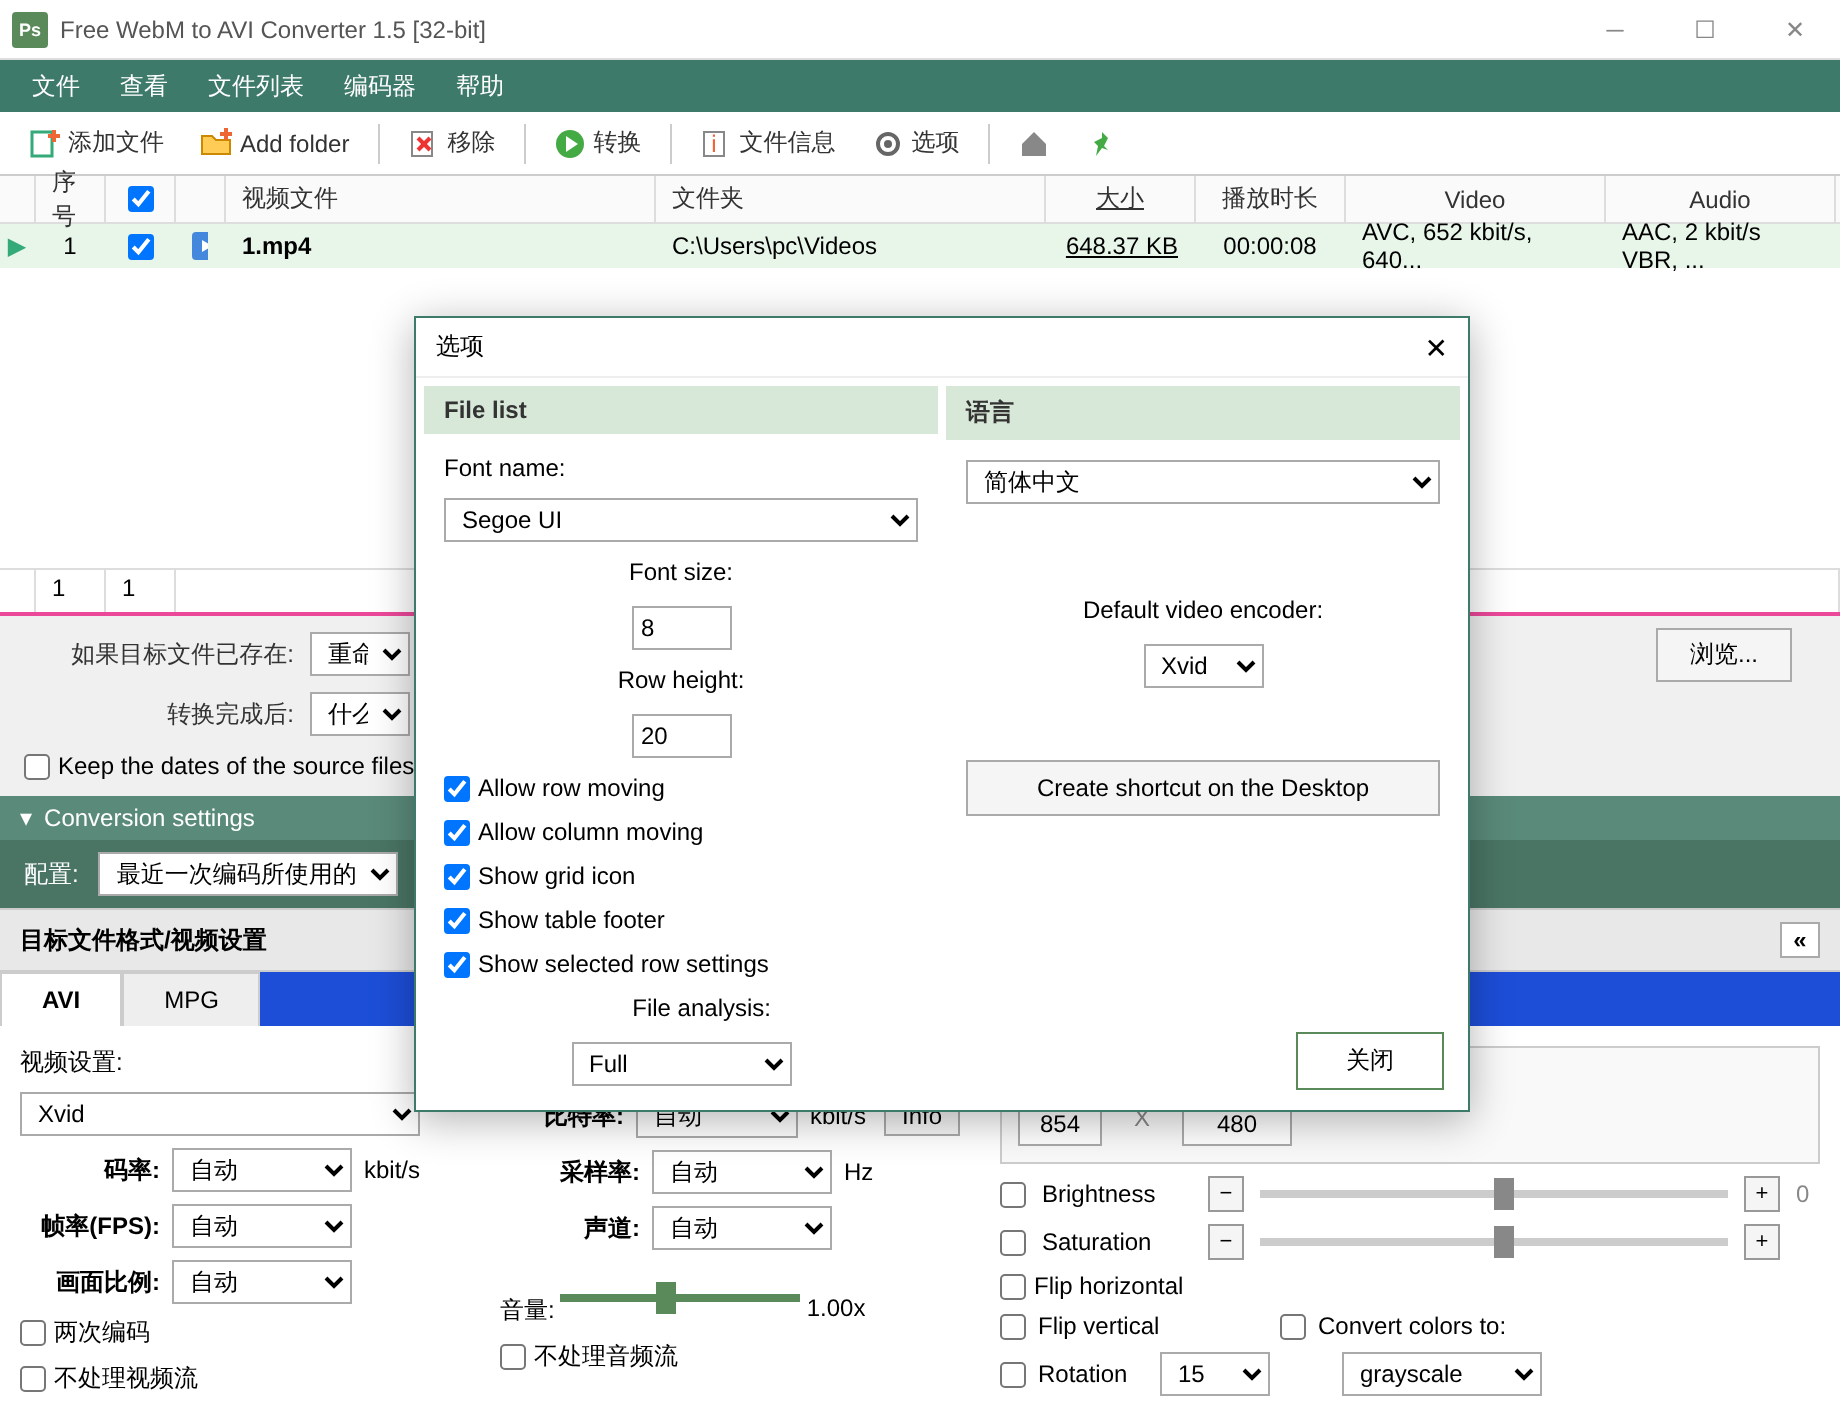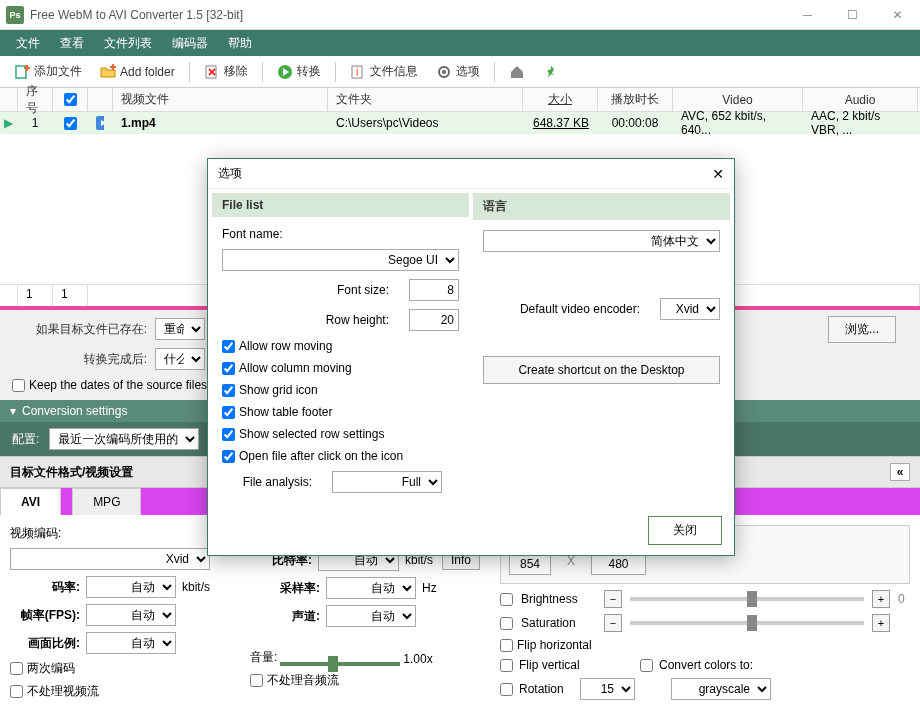--- a/index.html
+++ b/index.html
@@ -16,21 +16,21 @@
 .menubar { height: 26px; background: #3d7a6a; display: flex; align-items: center; padding: 0 6px; }
 .menu-item { color: #fff; padding: 4px 10px; cursor: pointer; }
 
 
 .toolbar { height: 32px; background: #fff; display: flex; align-items: center; border-bottom: 1px solid #ccc; padding: 0 6px; gap: 2px; }
 .tool-btn { display: flex; align-items: center; gap: 4px; padding: 3px 8px; cursor: pointer; color: #333; border-radius: 2px; }
 .tool-icon { width: 16px; height: 16px; display: inline-flex; align-items: center; justify-content: center; }
 .sep { width: 1px; height: 20px; background: #ccc; margin: 0 4px; }
 
 
-.file-table { background: #fff; border-bottom: 4px solid #ec4899; }
+.file-table { background: #fff; border-bottom: 2px solid #ec4899; }
 .ft-header { display: flex; background: #fafafa; border-bottom: 1px solid #ddd; height: 24px; }
 .ft-header div { padding: 4px 8px; border-right: 1px solid #ddd; color: #333; display: flex; align-items: center; justify-content: center; }
 .ft-row { display: flex; height: 22px; align-items: center; background: #e8f5e9; }
 .ft-row div { padding: 2px 8px; border-right: 1px solid transparent; display: flex; align-items: center; }
 .ft-blank { height: 150px; background: #fff; }
 .ft-footer { display: flex; background: #fff; border-top: 1px solid #ddd; height: 22px; }
 .ft-footer div { padding: 2px 8px; border-right: 1px solid #ddd; }
 .col-marker { width: 18px; justify-content: center; }
 .col-num { width: 35px; justify-content: center; }
 .col-check { width: 35px; justify-content: center; }
@@ -39,39 +39,39 @@
 .col-folder { width: 195px; }
 .col-size { width: 75px; justify-content: flex-end; text-decoration: underline; }
 .col-dur { width: 75px; justify-content: center; }
 .col-video { width: 130px; }
 .col-audio { width: 115px; }
 
 
 .mid-section { background: #f0f0f0; padding: 8px 12px; display: flex; flex-direction: column; gap: 8px; }
 .mid-row { display: flex; align-items: center; gap: 8px; }
 .mid-label { text-align: right; color: #333; }
-select, input[type=text] { border: 1px solid #aaa; padding: 2px 4px; background: #fff; height: 22px; text-align: right; }
+select, input[type=text] { border: 1px solid #aaa; padding: 2px 4px; background: #fff; height: 22px; }
 .browse-btn { padding: 4px 16px; border: 1px solid #aaa; background: #f5f5f5; cursor: pointer; position: absolute; right: 24px; }
 .keep-dates { display: flex; align-items: center; gap: 4px; }
 
 
 .conv-header { background: #5a8a7a; color: #fff; padding: 4px 10px; display: flex; align-items: center; }
 .conv-chevron { margin-right: 6px; }
 
 
 .config-row { background: #4a7565; padding: 6px 12px; display: flex; align-items: center; gap: 10px; }
 .config-label { color: #fff; }
 .config-select { flex: 0 0 140px; }
 
 
 .target-header { background: #e8e8e8; padding: 6px 10px; font-weight: bold; border-top: 1px solid #ccc; border-bottom: 1px solid #ccc; display: flex; justify-content: space-between; align-items: center; }
 .chev-btn { border: 1px solid #aaa; background: #fff; width: 20px; height: 18px; display: flex; align-items: center; justify-content: center; cursor: pointer; }
 
 
-.tabs { display: flex; background: #d946ef; gap: 11px; }
+.tabs { display: flex; background: #1d4ed8; }
 .tab { padding: 6px 20px; border: 1px solid #ccc; border-bottom: none; cursor: pointer; background: #eee; }
 .tab.active { background: #fff; font-weight: bold; }
 
 
 .settings-body { background: #fff; padding: 10px; display: flex; gap: 20px; }
 .settings-col { display: flex; flex-direction: column; gap: 6px; }
 .setting-row { display: flex; align-items: center; gap: 6px; }
 .setting-label { width: 70px; text-align: right; font-weight: bold; }
 .setting-select { width: 90px; }
 .unit { width: 35px; }
@@ -80,33 +80,33 @@
 
 .slider-row { display: flex; align-items: center; gap: 8px; }
 .slider-track { flex: 1; height: 4px; background: #ccc; position: relative; }
 .slider-thumb { position: absolute; width: 10px; height: 16px; background: #888; top: -6px; }
 .sq-btn { width: 18px; height: 18px; border: 1px solid #999; display: flex; align-items: center; justify-content: center; cursor: pointer; background: #f5f5f5; font-size: 11px; }
 
 .dims-box { border: 1px solid #ccc; padding: 8px; display: flex; gap: 16px; align-items: center; background:#f9f9f9; }
 .dim-col { display:flex; flex-direction:column; align-items:center; gap:2px; }
 
 
-.vol-row { display: flex; align-items: flex-end; gap: 3px; }
+.vol-row { display: flex; align-items: flex-start; gap: 3px; }
 .vol-track { width: 120px; height: 4px; background: #5a8a5a; position: relative; }
 .vol-thumb { position: absolute; width: 10px; height: 16px; background: #5a8a5a; top: -6px; left: 48px; }
 
 
 .dialog-overlay { position: absolute; top: 158px; left: 207px; width: 528px; height: 398px; background: #fff; border: 1px solid #3d7a6a; box-shadow: 0 4px 20px rgba(0,0,0,0.3); z-index: 100; }
 .dlg-title { background: #fff; padding: 6px 10px; display: flex; justify-content: space-between; align-items: center; border-bottom: 1px solid #eee; }
 .dlg-close { cursor: pointer; font-size: 14px; }
 .dlg-body { display: flex; padding: 4px; gap: 4px; }
 .dlg-panel { flex: 1; }
 .dlg-group-header { background: #d8e8d8; padding: 5px 10px; font-weight: bold; color: #333; }
 .dlg-content { padding: 10px; display: flex; flex-direction: column; gap: 8px; }
-.dlg-row { display: flex; align-items: center; gap: 20px; }
+.dlg-row { display: flex; align-items: center; gap: 10px; flex-direction: column; }
 .dlg-label { text-align: right; }
 .spin-input { width: 50px; }
 .full-select { width: 100%; }
 .desktop-btn { padding: 6px 20px; border: 1px solid #aaa; background: #f5f5f5; cursor: pointer; width: 100%; }
 .dlg-footer { position: absolute; bottom: 10px; right: 12px; }
 .close-btn { padding: 5px 24px; border: 1px solid #5a8a5a; background: #fff; cursor: pointer; }
 
 svg { display: block; }
 </style>
 </head>
@@ -283,21 +283,21 @@
 </div>
 
 <div class="tabs">
   <div class="tab active">AVI</div>
   <div class="tab">MPG</div>
 </div>
 
 <div class="settings-body">
 
   <div class="settings-col" style="width:220px">
-    <div>视频编码:</div>
+    <div>视频设置:</div>
     <select style="width:200px"><option>Xvid</option></select>
     <div class="setting-row">
       <span class="setting-label">码率:</span>
       <select class="setting-select"><option>自动</option></select>
       <span class="unit">kbit/s</span>
     </div>
     <div class="setting-row">
       <span class="setting-label">帧率(FPS):</span>
       <select class="setting-select"><option>自动</option></select>
     </div>
@@ -434,24 +434,20 @@
             <span>Show grid icon</span>
           </div>
         <div class="checkbox-row">
             <input type="checkbox" checked="" style="">
             <span>Show table footer</span>
           </div>
         <div class="checkbox-row">
             <input type="checkbox" checked="" style="">
             <span>Show selected row settings</span>
           </div>
-        <div class="checkbox-row">
-            <input type="checkbox" checked="" style="">
-            <span>Open file after click on the icon</span>
-          </div>
         <div class="dlg-row">
           <span class="dlg-label" style="width:90px">File analysis:</span>
           <select style="width:110px"><option>Full</option></select>
         </div>
       </div>
     </div>
 
     <div class="dlg-panel">
       <div class="dlg-group-header">语言</div>
       <div class="dlg-content">

